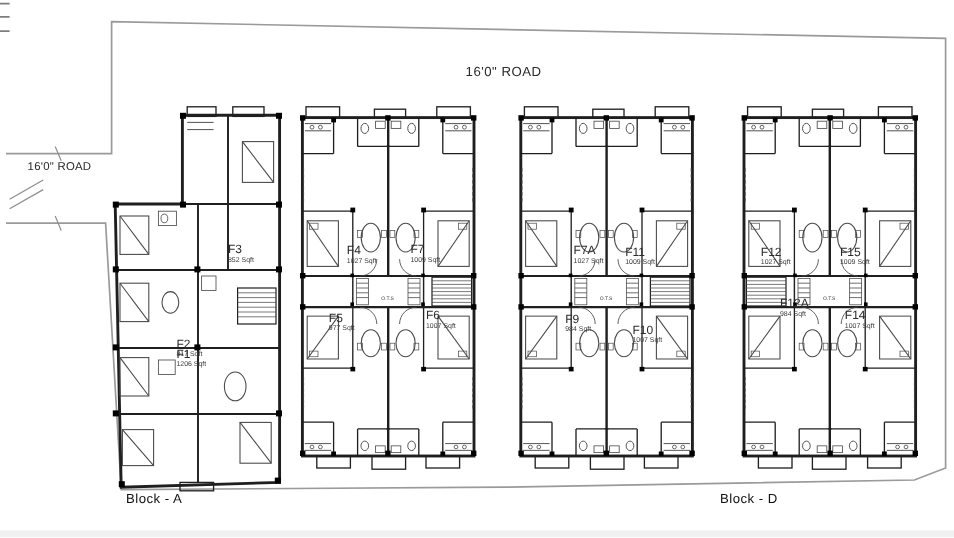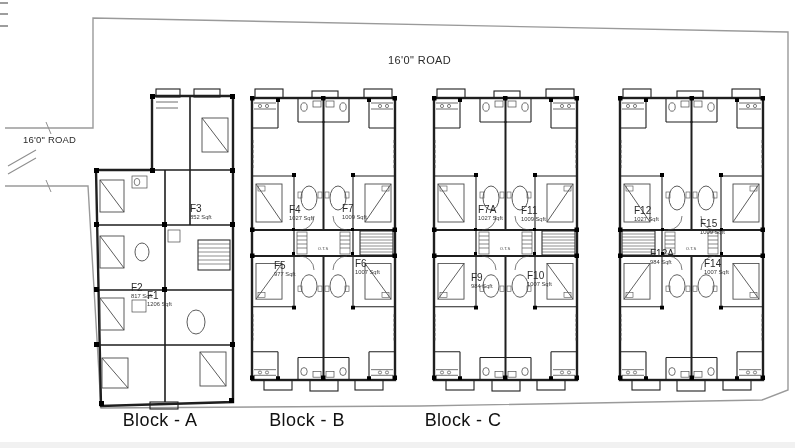--- a/index.html
+++ b/index.html
@@ -4,21 +4,21 @@
 <style>
   html,body{margin:0;padding:0;background:#fff;}
   #canvas{
     position:relative;width:795px;height:448px;background:#ffffff;overflow:hidden;
     font-family:"Liberation Sans",sans-serif;
   }
   #canvas svg{position:absolute;left:0;top:0;}
   .txt{position:absolute;color:#1c1c1c;white-space:nowrap;}
   .road-top{font-size:11px;letter-spacing:.4px;color:#2a2a2a;}
   .road-left{font-size:9.5px;letter-spacing:.2px;color:#2a2a2a;}
-  .block-label{font-size:18px;letter-spacing:.4px;color:#111;width:110px;text-align:center;}
+  .block-label{font-size:11px;letter-spacing:.4px;color:#111;width:110px;}
   .unit{position:absolute;display:flex;flex-direction:column;line-height:1.12;color:#2b2b2b;}
   .uid{font-size:10px;}
   .uarea{font-size:5.8px;color:#3a3a3a;}
 </style>
 </head>
 <body>
 
 <div id="canvas">
 
   <svg width="795" height="448" viewBox="0 0 795 448">
@@ -161,28 +161,27 @@
 
     <text x="323" y="250" text-anchor="middle" font-size="4.2" fill="#444" stroke="none" font-family="&quot;Liberation Sans&quot;,sans-serif">O.T.S</text>
     <text x="505" y="250" text-anchor="middle" font-size="4.2" fill="#444" stroke="none" font-family="&quot;Liberation Sans&quot;,sans-serif">O.T.S</text>
     <text x="691" y="250" text-anchor="middle" font-size="4.2" fill="#444" stroke="none" font-family="&quot;Liberation Sans&quot;,sans-serif">O.T.S</text>
   </svg>
 
   <div class="txt road-top" style="left:388px;top:54px">16'0" ROAD</div>
   <div class="txt road-left" style="left:23px;top:134px">16'0" ROAD</div>
 
   <div class="txt block-label" style="left:105px;top:410px">Block - A</div>
-  <div class="txt block-label" style="left:252px;top:410px">Block - B</div>
-  <div class="txt block-label" style="left:408px;top:410px">Block - C</div>
+  <div class="txt block-label" style="left:600px;top:410px">Block - D</div>
 
   <div class="unit" style="left:190px;top:203px">
     <span class="uid">F3</span>
     <span class="uarea">852 Sqft</span>
   </div>
-  <div class="unit" style="left:131px;top:282px">
+  <div class="unit" style="left:147px;top:282px">
     <span class="uid">F2</span>
     <span class="uarea">817 Sqft</span>
   </div>
   <div class="unit" style="left:147px;top:290px">
     <span class="uid">F1</span>
     <span class="uarea">1206 Sqft</span>
   </div>
 
   <div class="unit" style="left:289px;top:204px">
     <span class="uid">F4</span>
@@ -202,34 +201,34 @@
   </div>
 
   <div class="unit" style="left:478px;top:204px">
     <span class="uid">F7A</span>
     <span class="uarea">1027 Sqft</span>
   </div>
   <div class="unit" style="left:521px;top:205px">
     <span class="uid">F11</span>
     <span class="uarea">1009 Sqft</span>
   </div>
-  <div class="unit" style="left:471px;top:272px">
+  <div class="unit" style="left:471px;top:261px">
     <span class="uid">F9</span>
     <span class="uarea">984 Sqft</span>
   </div>
   <div class="unit" style="left:527px;top:270px">
     <span class="uid">F10</span>
     <span class="uarea">1007 Sqft</span>
   </div>
 
   <div class="unit" style="left:634px;top:205px">
     <span class="uid">F12</span>
     <span class="uarea">1027 Sqft</span>
   </div>
-  <div class="unit" style="left:700px;top:218px">
+  <div class="unit" style="left:700px;top:205px">
     <span class="uid">F15</span>
     <span class="uarea">1009 Sqft</span>
   </div>
   <div class="unit" style="left:650px;top:248px">
     <span class="uid">F12A</span>
     <span class="uarea">984 Sqft</span>
   </div>
   <div class="unit" style="left:704px;top:258px">
     <span class="uid">F14</span>
     <span class="uarea">1007 Sqft</span>

